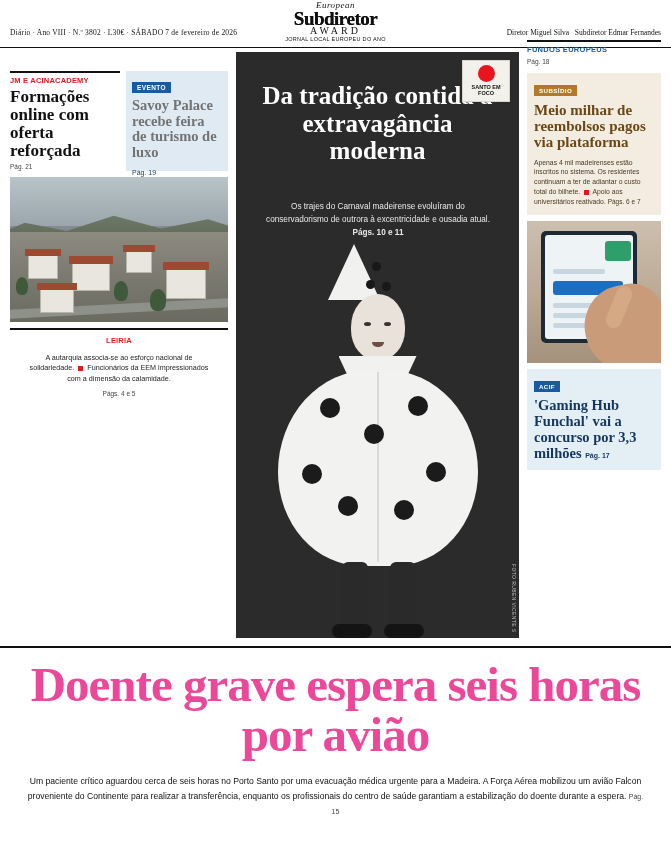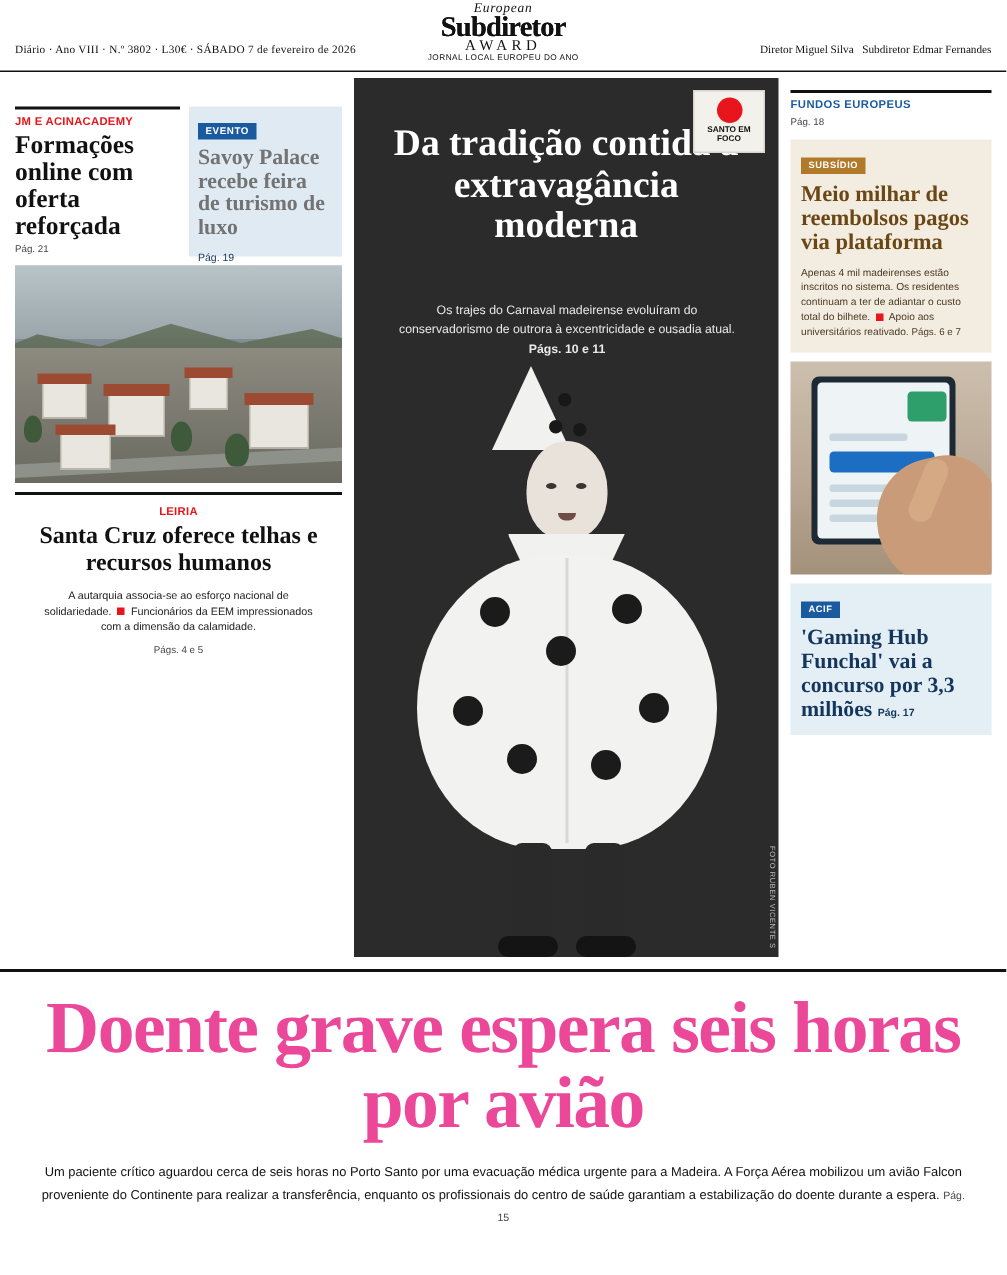--- a/index.html
+++ b/index.html
@@ -63,21 +63,21 @@
     position: absolute; left: 10px; top: 52px;
     width: 218px; height: 586px;
   }
   .col-mid {
     position: absolute; left: 236px; top: 52px;
     width: 283px; height: 586px;
     background: #2b2b2b;
     overflow: hidden;
   }
   .col-right {
-    position: absolute; left: 527px; top: 60px;
+    position: absolute; left: 527px; top: 40px;
     width: 126px; height: 586px;
   }
 
   
   .logo-block {
     position: relative;
     width: 218px; height: 200px;
     background: #e8161c;
   }
   .logo-url {
@@ -386,21 +386,20 @@
       <div class="roof" style="left:153px; top:85px; width:46px; height:8px;"></div>
       <div class="house" style="left:30px; top:112px; width:34px; height:24px;"></div>
       <div class="roof" style="left:27px; top:106px; width:40px; height:7px;"></div>
       <div class="tree" style="left:104px; top:104px; width:14px; height:20px;"></div>
       <div class="tree" style="left:140px; top:112px; width:16px; height:22px;"></div>
       <div class="tree" style="left:6px; top:100px; width:12px; height:18px;"></div>
     </div>
 
     <div class="leiria">
       <div class="kicker-red">LEIRIA</div>
-      <h3>Santa Cruz oferece telhas e recursos humanos</h3>
       <p>
         <span>A autarquia associa-se ao esforço nacional de solidariedade.</span>
         <span class="sq"></span>
         <span>Funcionários da EEM impressionados com a dimensão da calamidade.</span>
       </p>
       <div class="pag">Págs. 4 e 5</div>
     </div>
   </div>
 
   <div class="col-mid">

